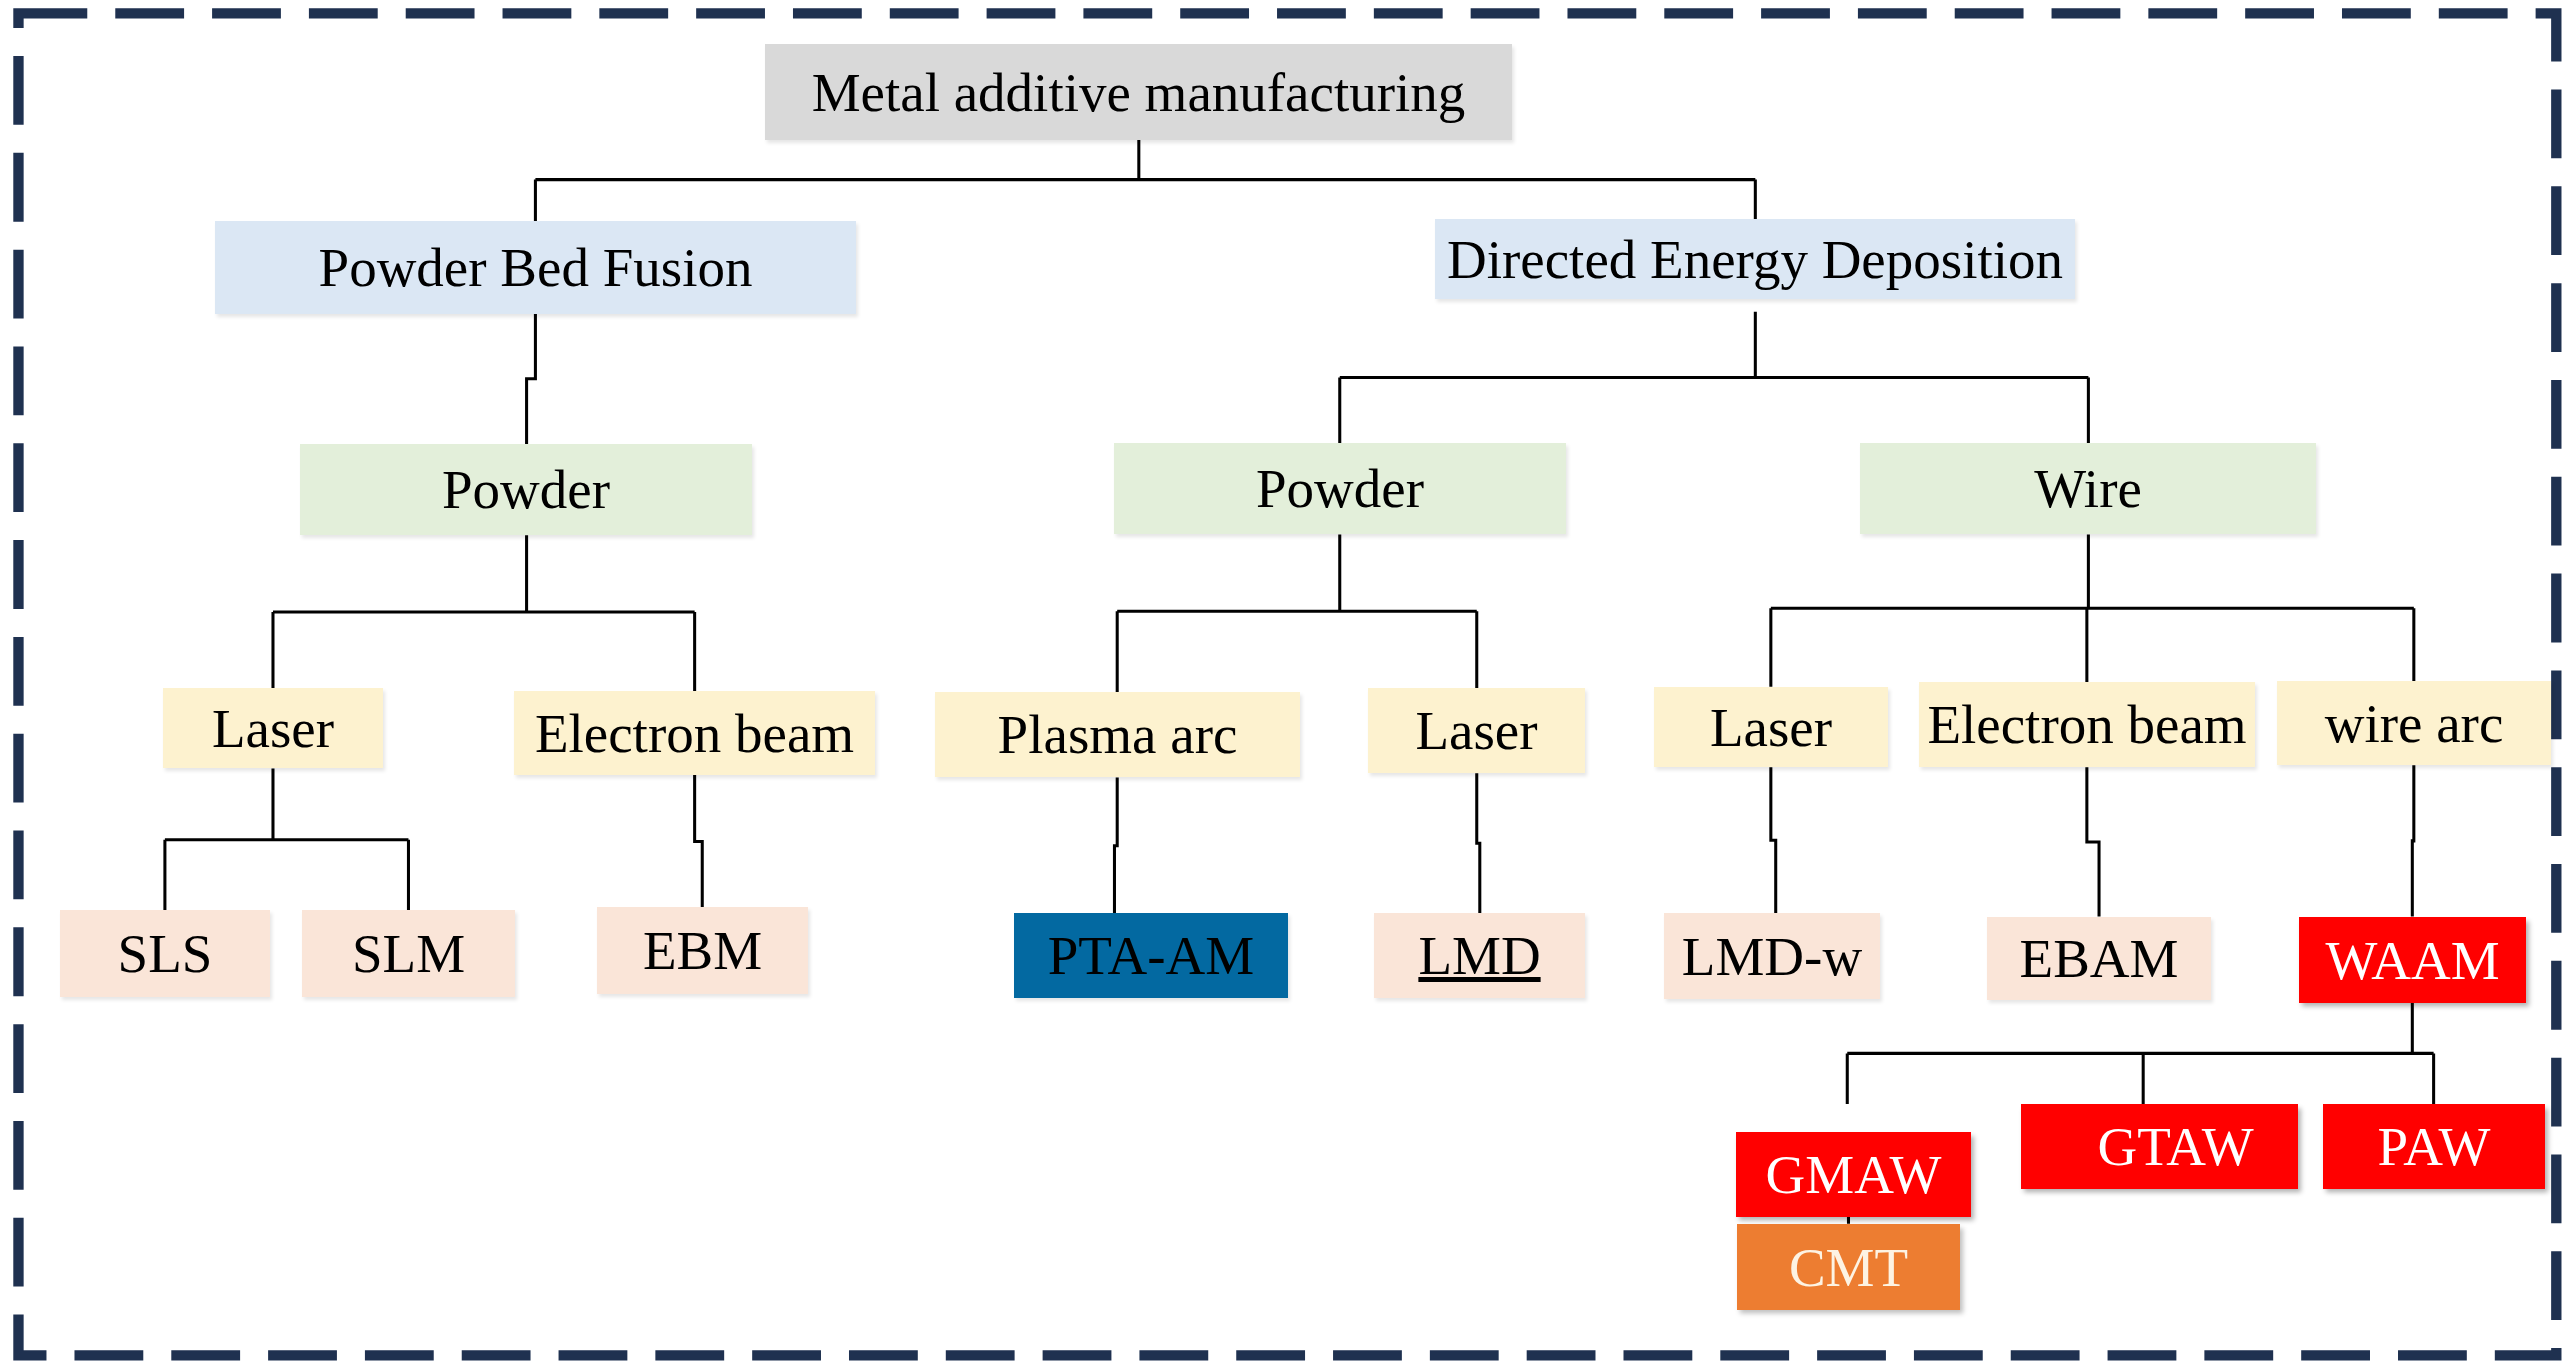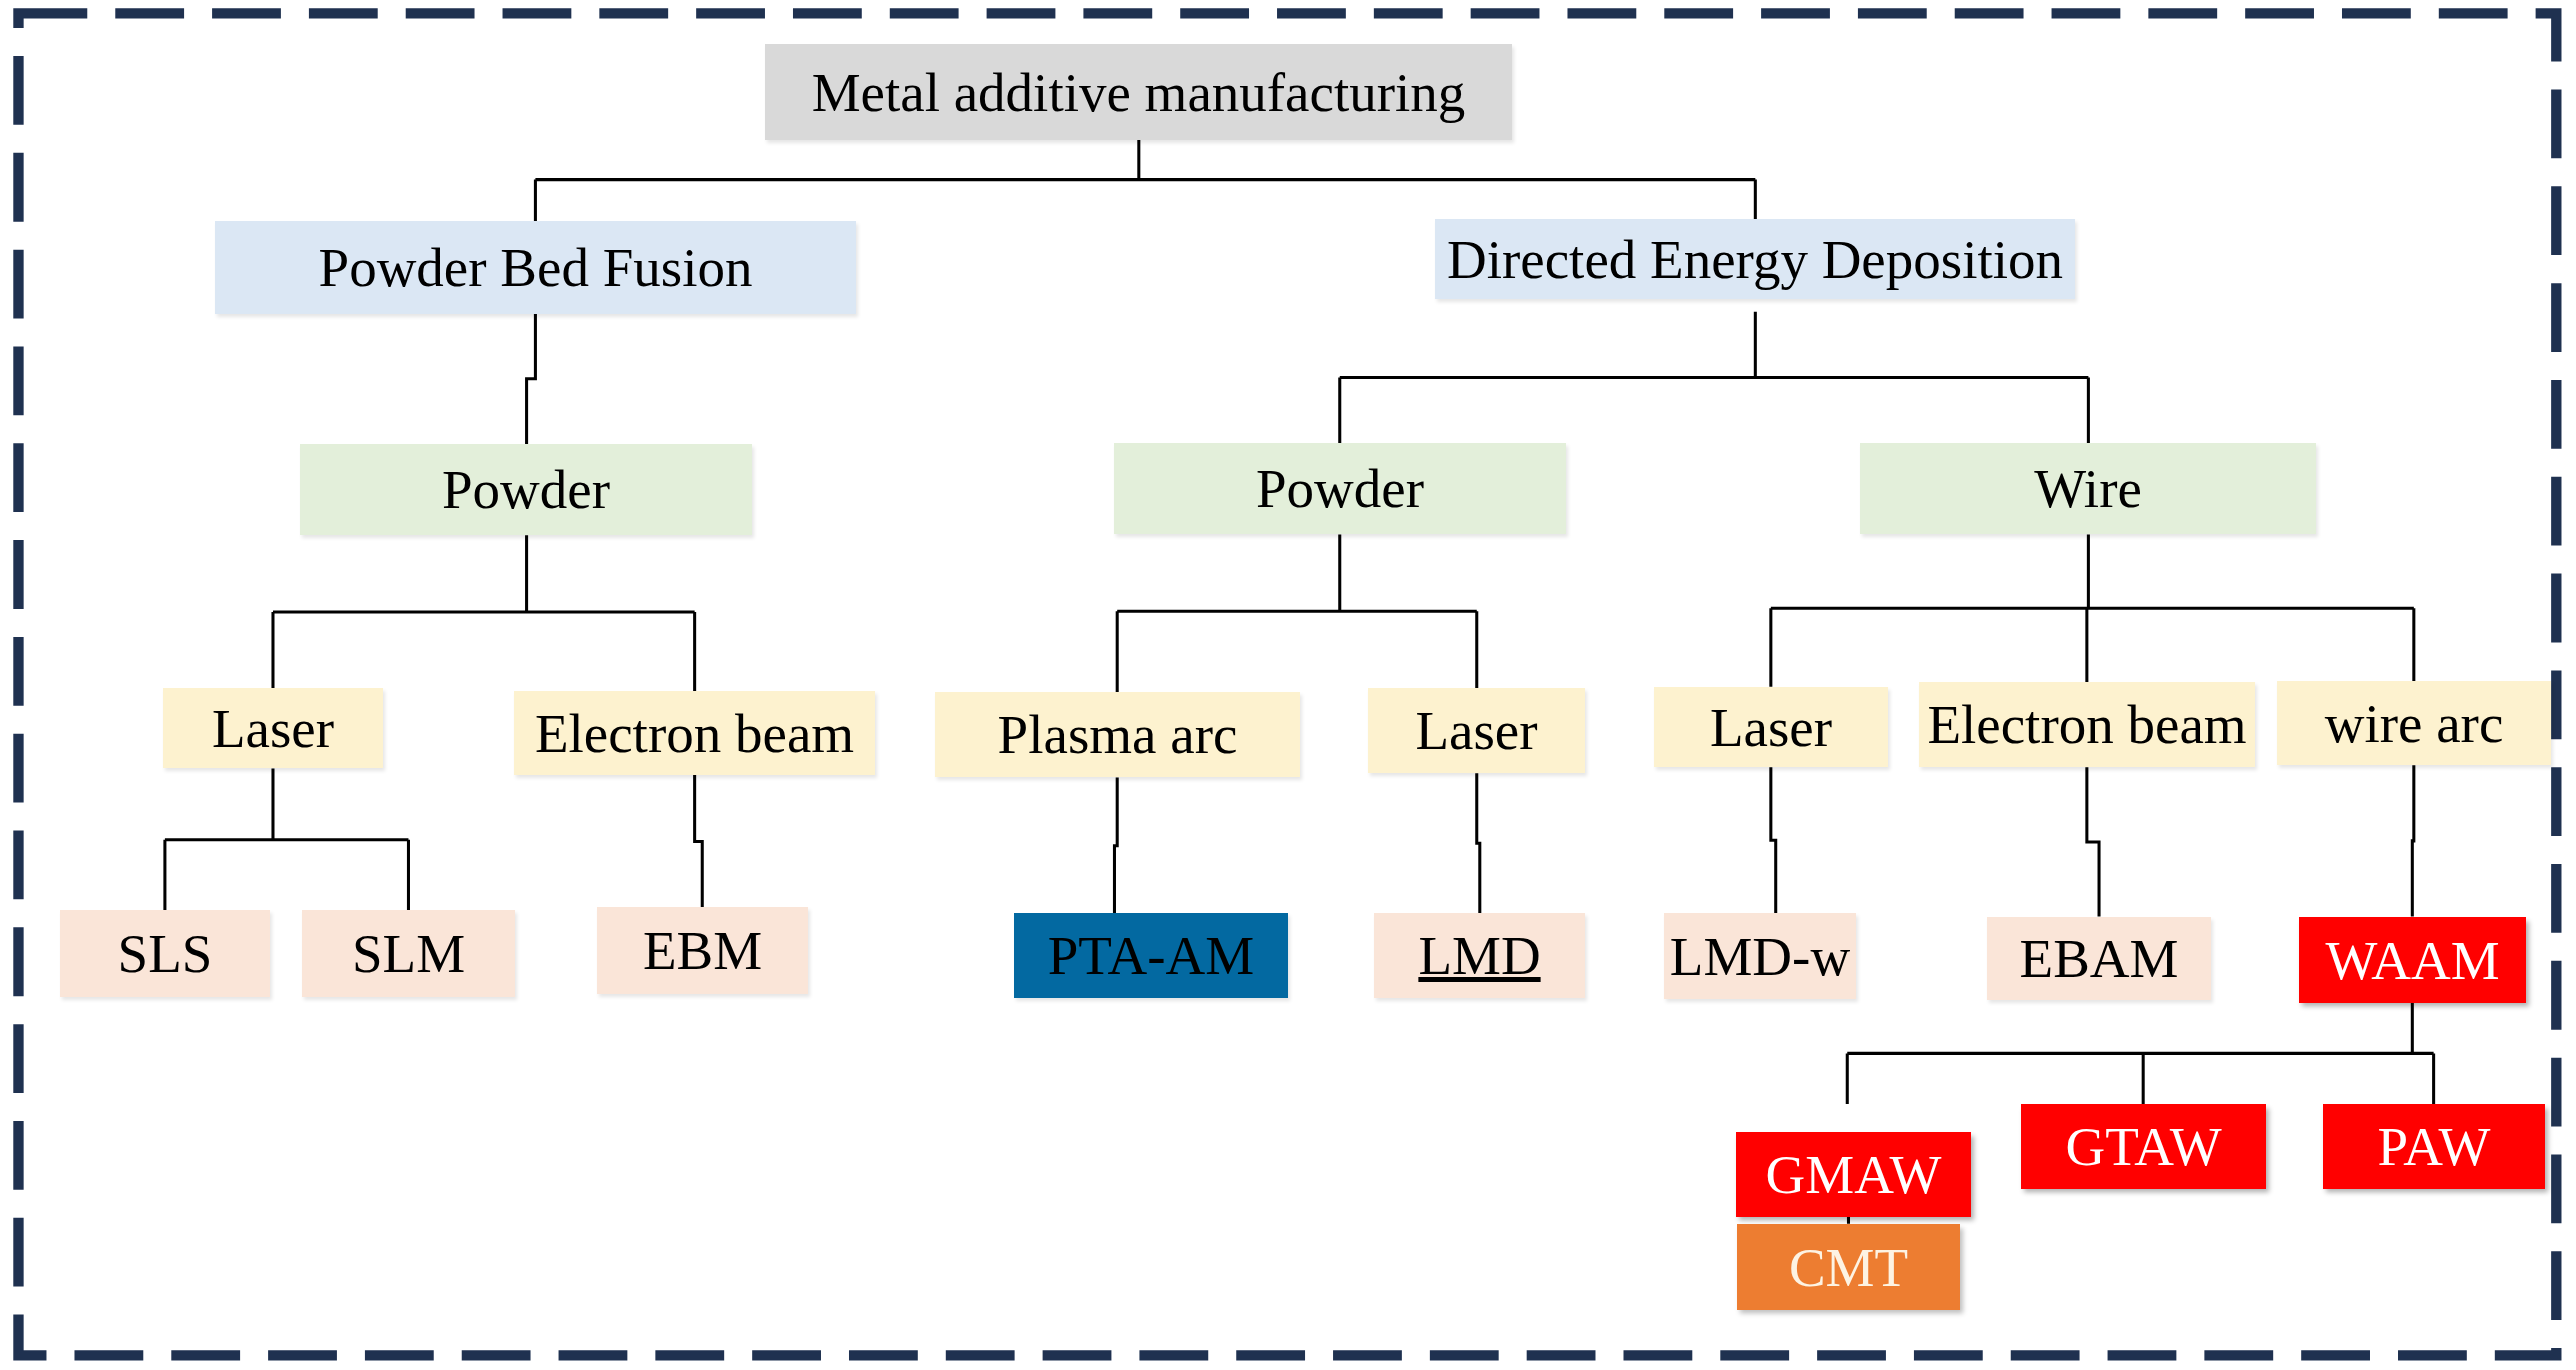--- a/index.html
+++ b/index.html
@@ -53,21 +53,21 @@
     <div class="node style-yellow" style="left: 935px; top: 692px; width: 365px; height: 85px; background: rgb(253, 242, 207);">Plasma arc</div>
     <div class="node style-yellow" style="left: 1368px; top: 688px; width: 217px; height: 85px; background: rgb(253, 242, 207);">Laser</div>
     <div class="node style-yellow" style="left: 1654px; top: 687px; width: 234px; height: 80px; background: rgb(253, 242, 207);">Laser</div>
     <div class="node style-yellow" style="left: 1919px; top: 682px; width: 336px; height: 85px; background: rgb(253, 242, 207);">Electron beam</div>
     <div class="node style-yellow" style="left: 2277px; top: 681px; width: 274px; height: 84px; background: rgb(253, 242, 207);">wire arc</div>
     <div class="node style-peach" style="left: 60px; top: 910px; width: 210px; height: 87px; background: rgb(250, 229, 216);">SLS</div>
     <div class="node style-peach" style="left: 597px; top: 907px; width: 211px; height: 87px; background: rgb(250, 229, 216);">EBM</div>
     <div class="node style-peach" style="left: 302px; top: 910px; width: 213px; height: 87px; background: rgb(250, 229, 216);">SLM</div>
     <div class="node style-peach" style="left: 1014px; top: 913px; width: 274px; height: 85px; background: #0369a1;">PTA-AM</div>
     <div class="node style-peach" style="left: 1374px; top: 913px; width: 211px; height: 85px; background: rgb(250, 229, 216); text-decoration: underline;">LMD</div>
-    <div class="node style-peach" style="left: 1664px; top: 913px; width: 192px; height: 86px; background: rgb(250, 229, 216);">LMD-w</div>
+    <div class="node style-peach" style="left: 1664px; top: 913px; width: 216px; height: 86px; background: rgb(250, 229, 216);">LMD-w</div>
     <div class="node style-peach" style="left: 1987px; top: 917px; width: 224px; height: 83px; background: rgb(250, 229, 216);">EBAM</div>
     <div class="node style-red" style="left: 2299px; top: 917px; width: 227px; height: 86px; background: rgb(255, 0, 0);">WAAM</div>
     <div class="node style-red" style="left: 1736px; top: 1132px; width: 235px; height: 85px; background: rgb(255, 0, 0);">GMAW</div>
-    <div class="node style-red" style="left: 2021px; top: 1104px; width: 245px; height: 85px; background: rgb(255, 0, 0);">GTAW</div>
+    <div class="node style-red" style="left: 2021px; top: 1104px; width: 245px; height: 85px; background: rgb(255, 0, 0); padding-left: 32px;">GTAW</div>
     <div class="node style-red" style="left: 2323px; top: 1104px; width: 222px; height: 85px; background: rgb(255, 0, 0);">PAW</div>
     <div class="node style-orange" style="left: 1737px; top: 1224px; width: 223px; height: 86px; background: rgb(237, 125, 49);">CMT</div>
   </div>
 
 
 </body></html>

